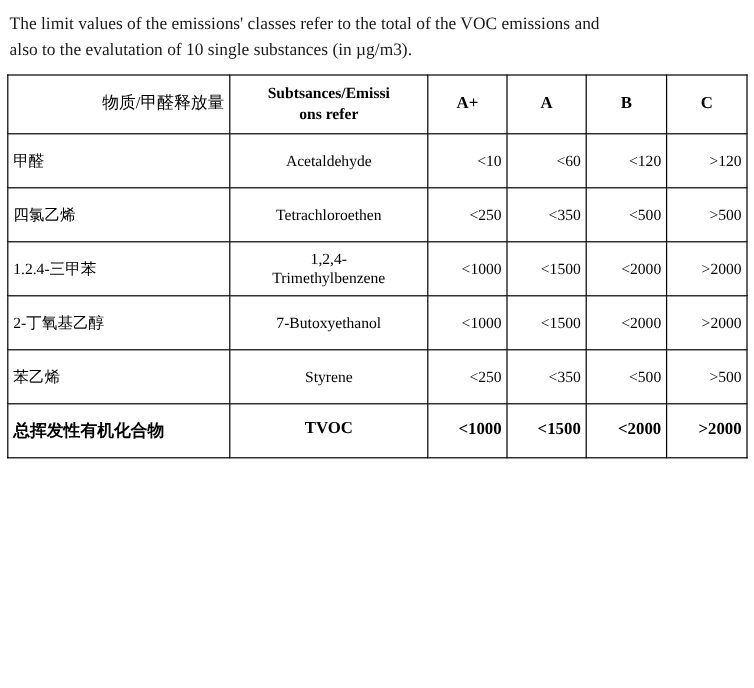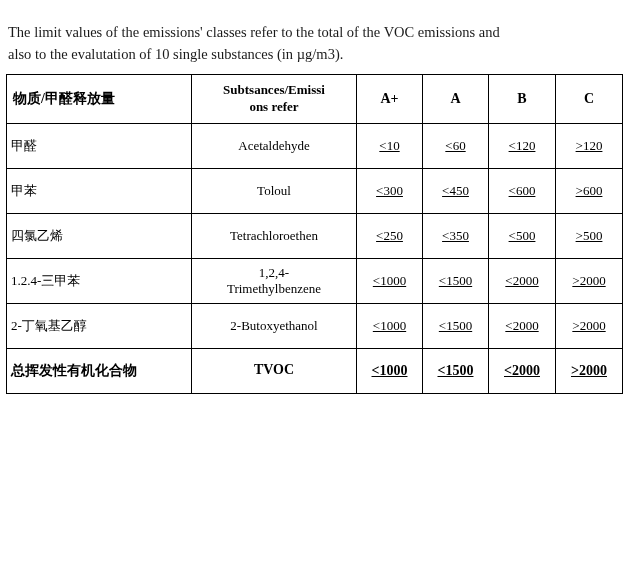--- a/index.html
+++ b/index.html
@@ -12,21 +12,21 @@
     height: 573px;
     font-family: "Liberation Serif", serif;
     color: #000000;
     overflow: hidden;
   }
   .page {
     position: relative;
     width: 516px;
     height: 573px;
     box-sizing: border-box;
-    padding: 20px 6px 0 6px;
+    padding: 8px 6px 0 6px;
   }
   .intro {
     font-family: "Liberation Serif", serif;
     font-size: 14.5px;
     line-height: 1.5;
     color: #1a1a1a;
     margin: 2px 2px 8px 2px;
   }
   table.emissions {
     border-collapse: collapse;
@@ -47,23 +47,23 @@
   col.c-b   { width: 67px; }
   col.c-c   { width: 67px; }
 
   thead th {
     font-weight: bold;
     text-align: center;
     height: 42px;
     line-height: 1.25;
   }
   thead th.h-sub {
-    text-align: left;
+    text-align: right;
     padding-left: 6px;
-    font-weight: bold;
+    font-weight: normal;
     font-size: 14px;
   }
   thead th.h-eng {
     font-size: 13px;
     line-height: 1.25;
   }
   thead th.h-class {
     font-size: 14px;
   }
   tbody td {
@@ -75,23 +75,22 @@
     font-size: 14px;
     white-space: nowrap;
     margin-top: 16px;
   }
   td.en {
     text-align: center;
     font-size: 13px;
     line-height: 1.2;
   }
   td.val {
-    text-align: center;
+    text-align: right;
     font-size: 13px;
-    text-decoration: underline;
   }
   tr.total td {
     font-weight: bold;
     font-size: 14px;
   }
   tr.total td.en,
   tr.total td.val {
     font-weight: bold;
   }
 </style>
@@ -127,51 +126,51 @@
     <tbody>
       <tr>
         <td class="cn">甲醛</td>
         <td class="en">Acetaldehyde</td>
         <td class="val">&lt;10</td>
         <td class="val">&lt;60</td>
         <td class="val">&lt;120</td>
         <td class="val">&gt;120</td>
       </tr>
       <tr>
-        <td class="cn">甲苯</td>
-        <td class="en">Toloul</td>
-        <td class="val">&lt;300</td>
-        <td class="val">&lt;450</td>
-        <td class="val">&lt;600</td>
-        <td class="val">&gt;600</td>
-      </tr>
-      <tr>
         <td class="cn">四氯乙烯</td>
         <td class="en">Tetrachloroethen</td>
         <td class="val">&lt;250</td>
         <td class="val">&lt;350</td>
         <td class="val">&lt;500</td>
         <td class="val">&gt;500</td>
       </tr>
       <tr>
         <td class="cn">1.2.4-三甲苯</td>
         <td class="en" style="white-space: pre-line; text-align: center;">1,2,4-
 Trimethylbenzene</td>
         <td class="val">&lt;1000</td>
         <td class="val">&lt;1500</td>
         <td class="val">&lt;2000</td>
         <td class="val">&gt;2000</td>
       </tr>
       <tr>
         <td class="cn">2-丁氧基乙醇</td>
-        <td class="en">2-Butoxyethanol</td>
+        <td class="en">7-Butoxyethanol</td>
         <td class="val">&lt;1000</td>
         <td class="val">&lt;1500</td>
         <td class="val">&lt;2000</td>
         <td class="val">&gt;2000</td>
+      </tr>
+      <tr>
+        <td class="cn">苯乙烯</td>
+        <td class="en">Styrene</td>
+        <td class="val">&lt;250</td>
+        <td class="val">&lt;350</td>
+        <td class="val">&lt;500</td>
+        <td class="val">&gt;500</td>
       </tr>
       <tr class="total">
         <td class="cn">总挥发性有机化合物</td>
         <td class="en">TVOC</td>
         <td class="val">&lt;1000</td>
         <td class="val">&lt;1500</td>
         <td class="val">&lt;2000</td>
         <td class="val">&gt;2000</td>
       </tr>
     </tbody>

